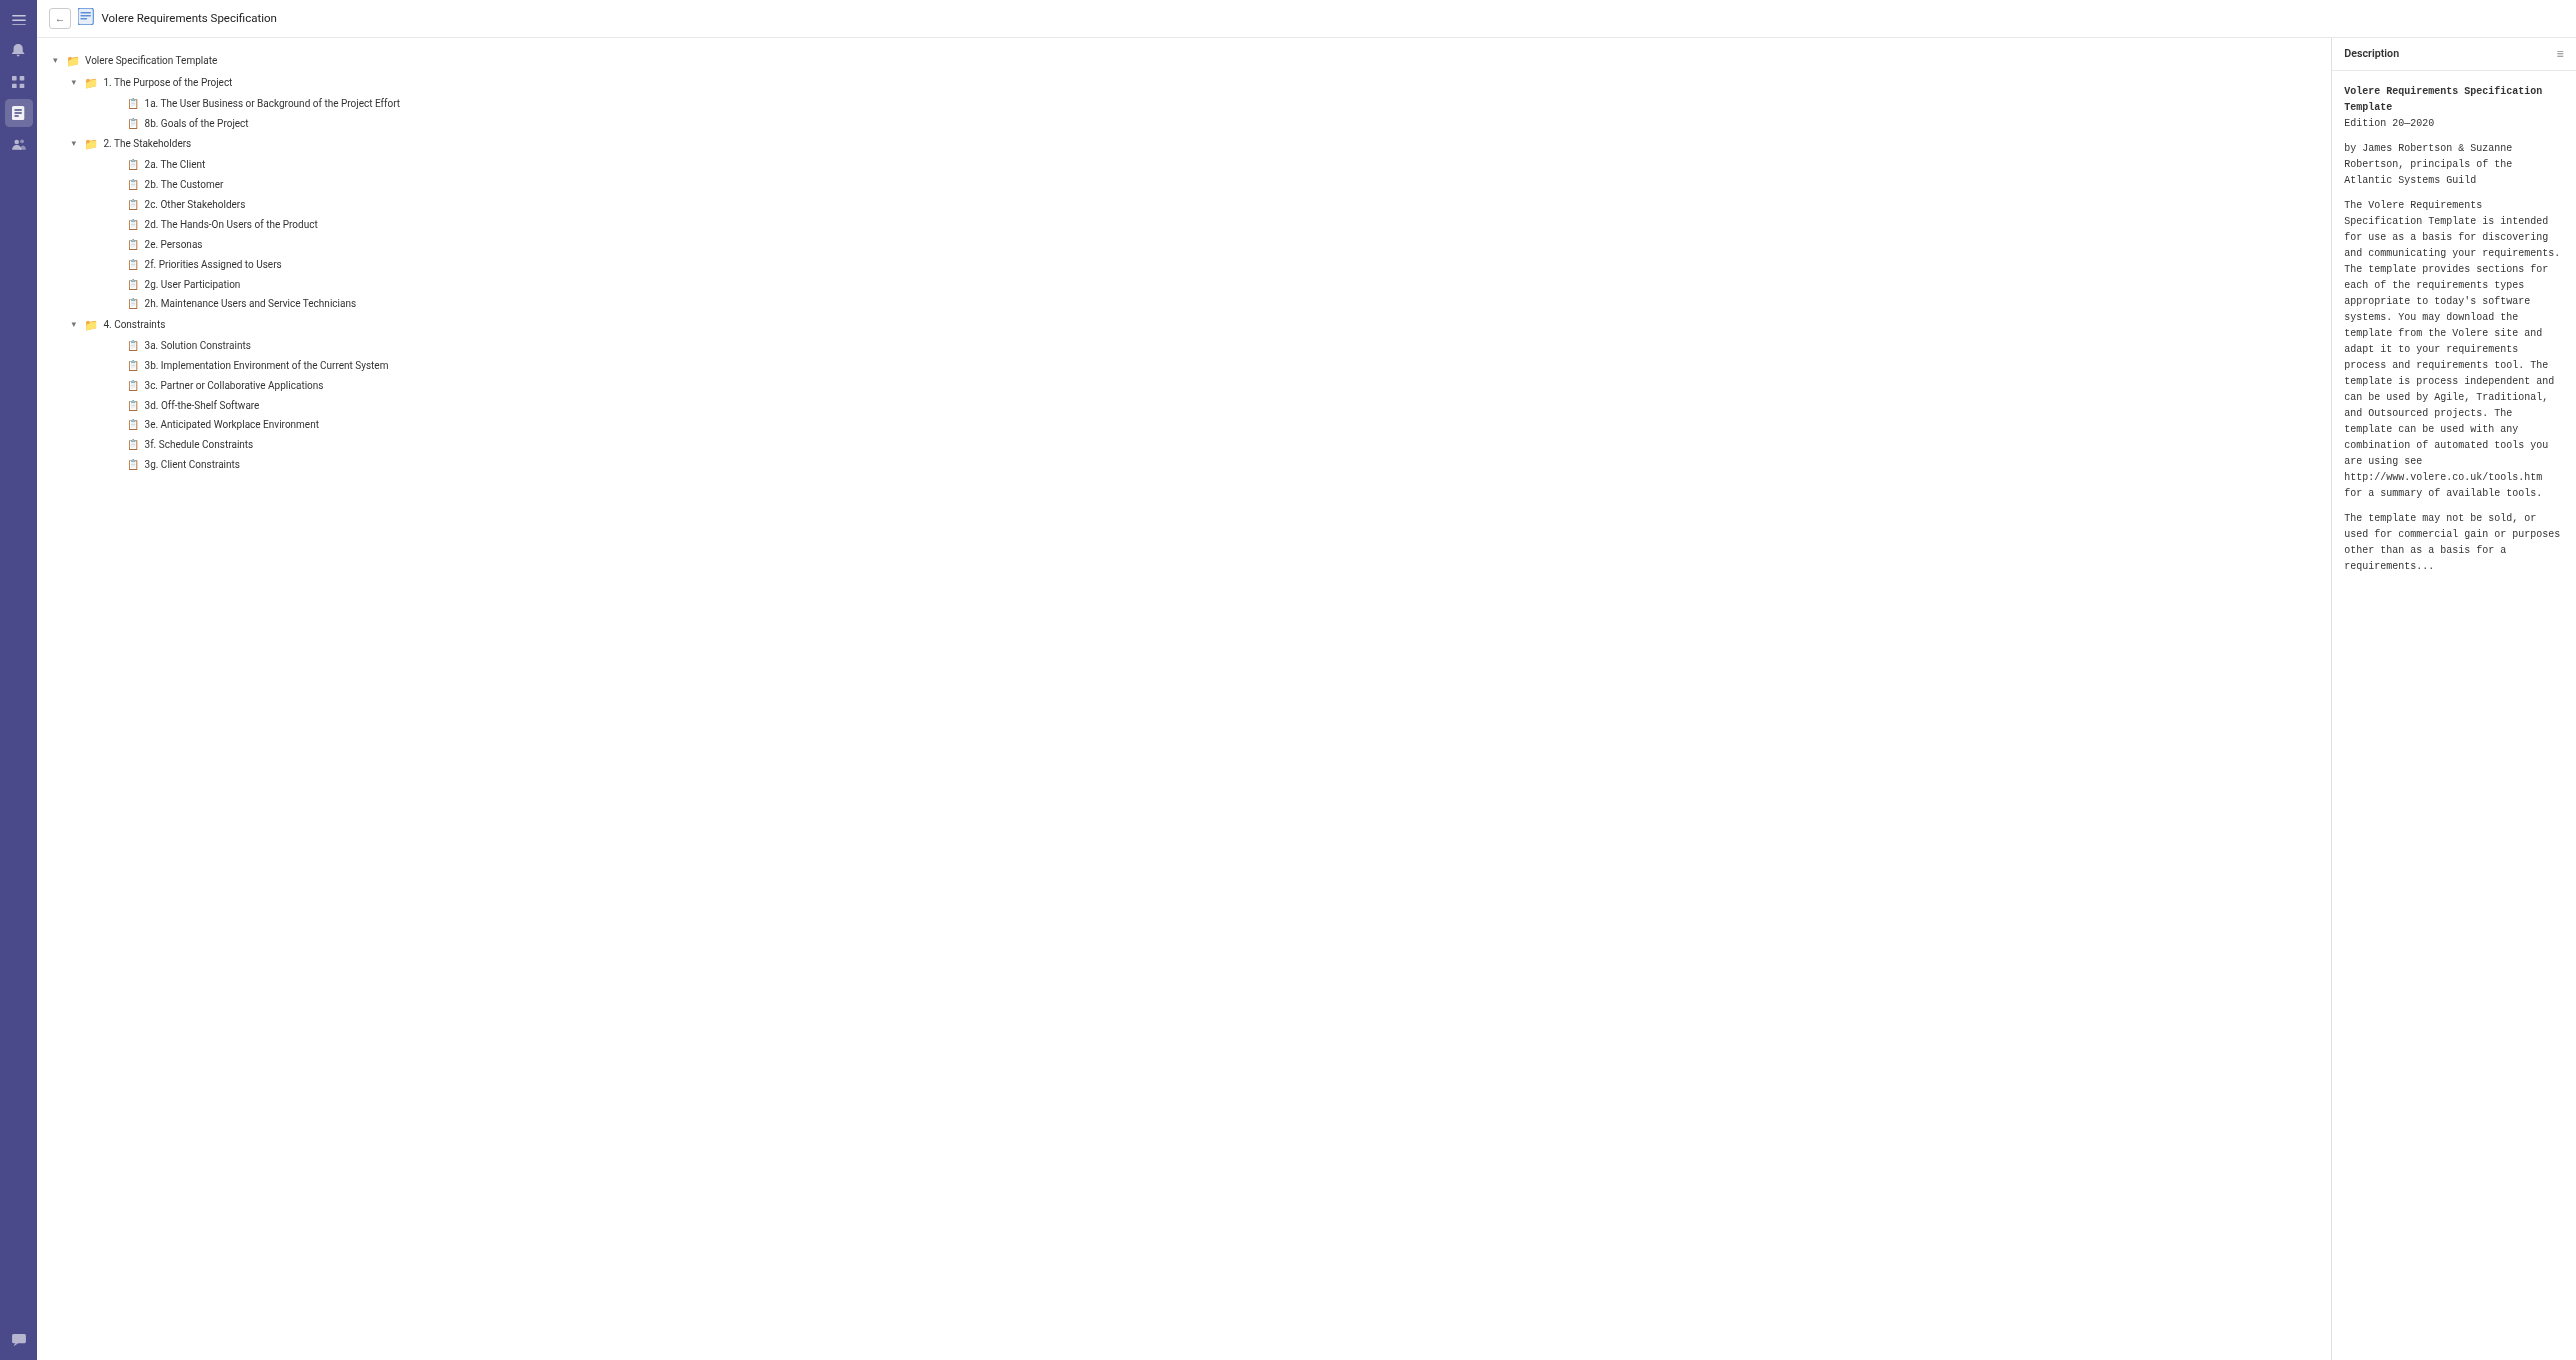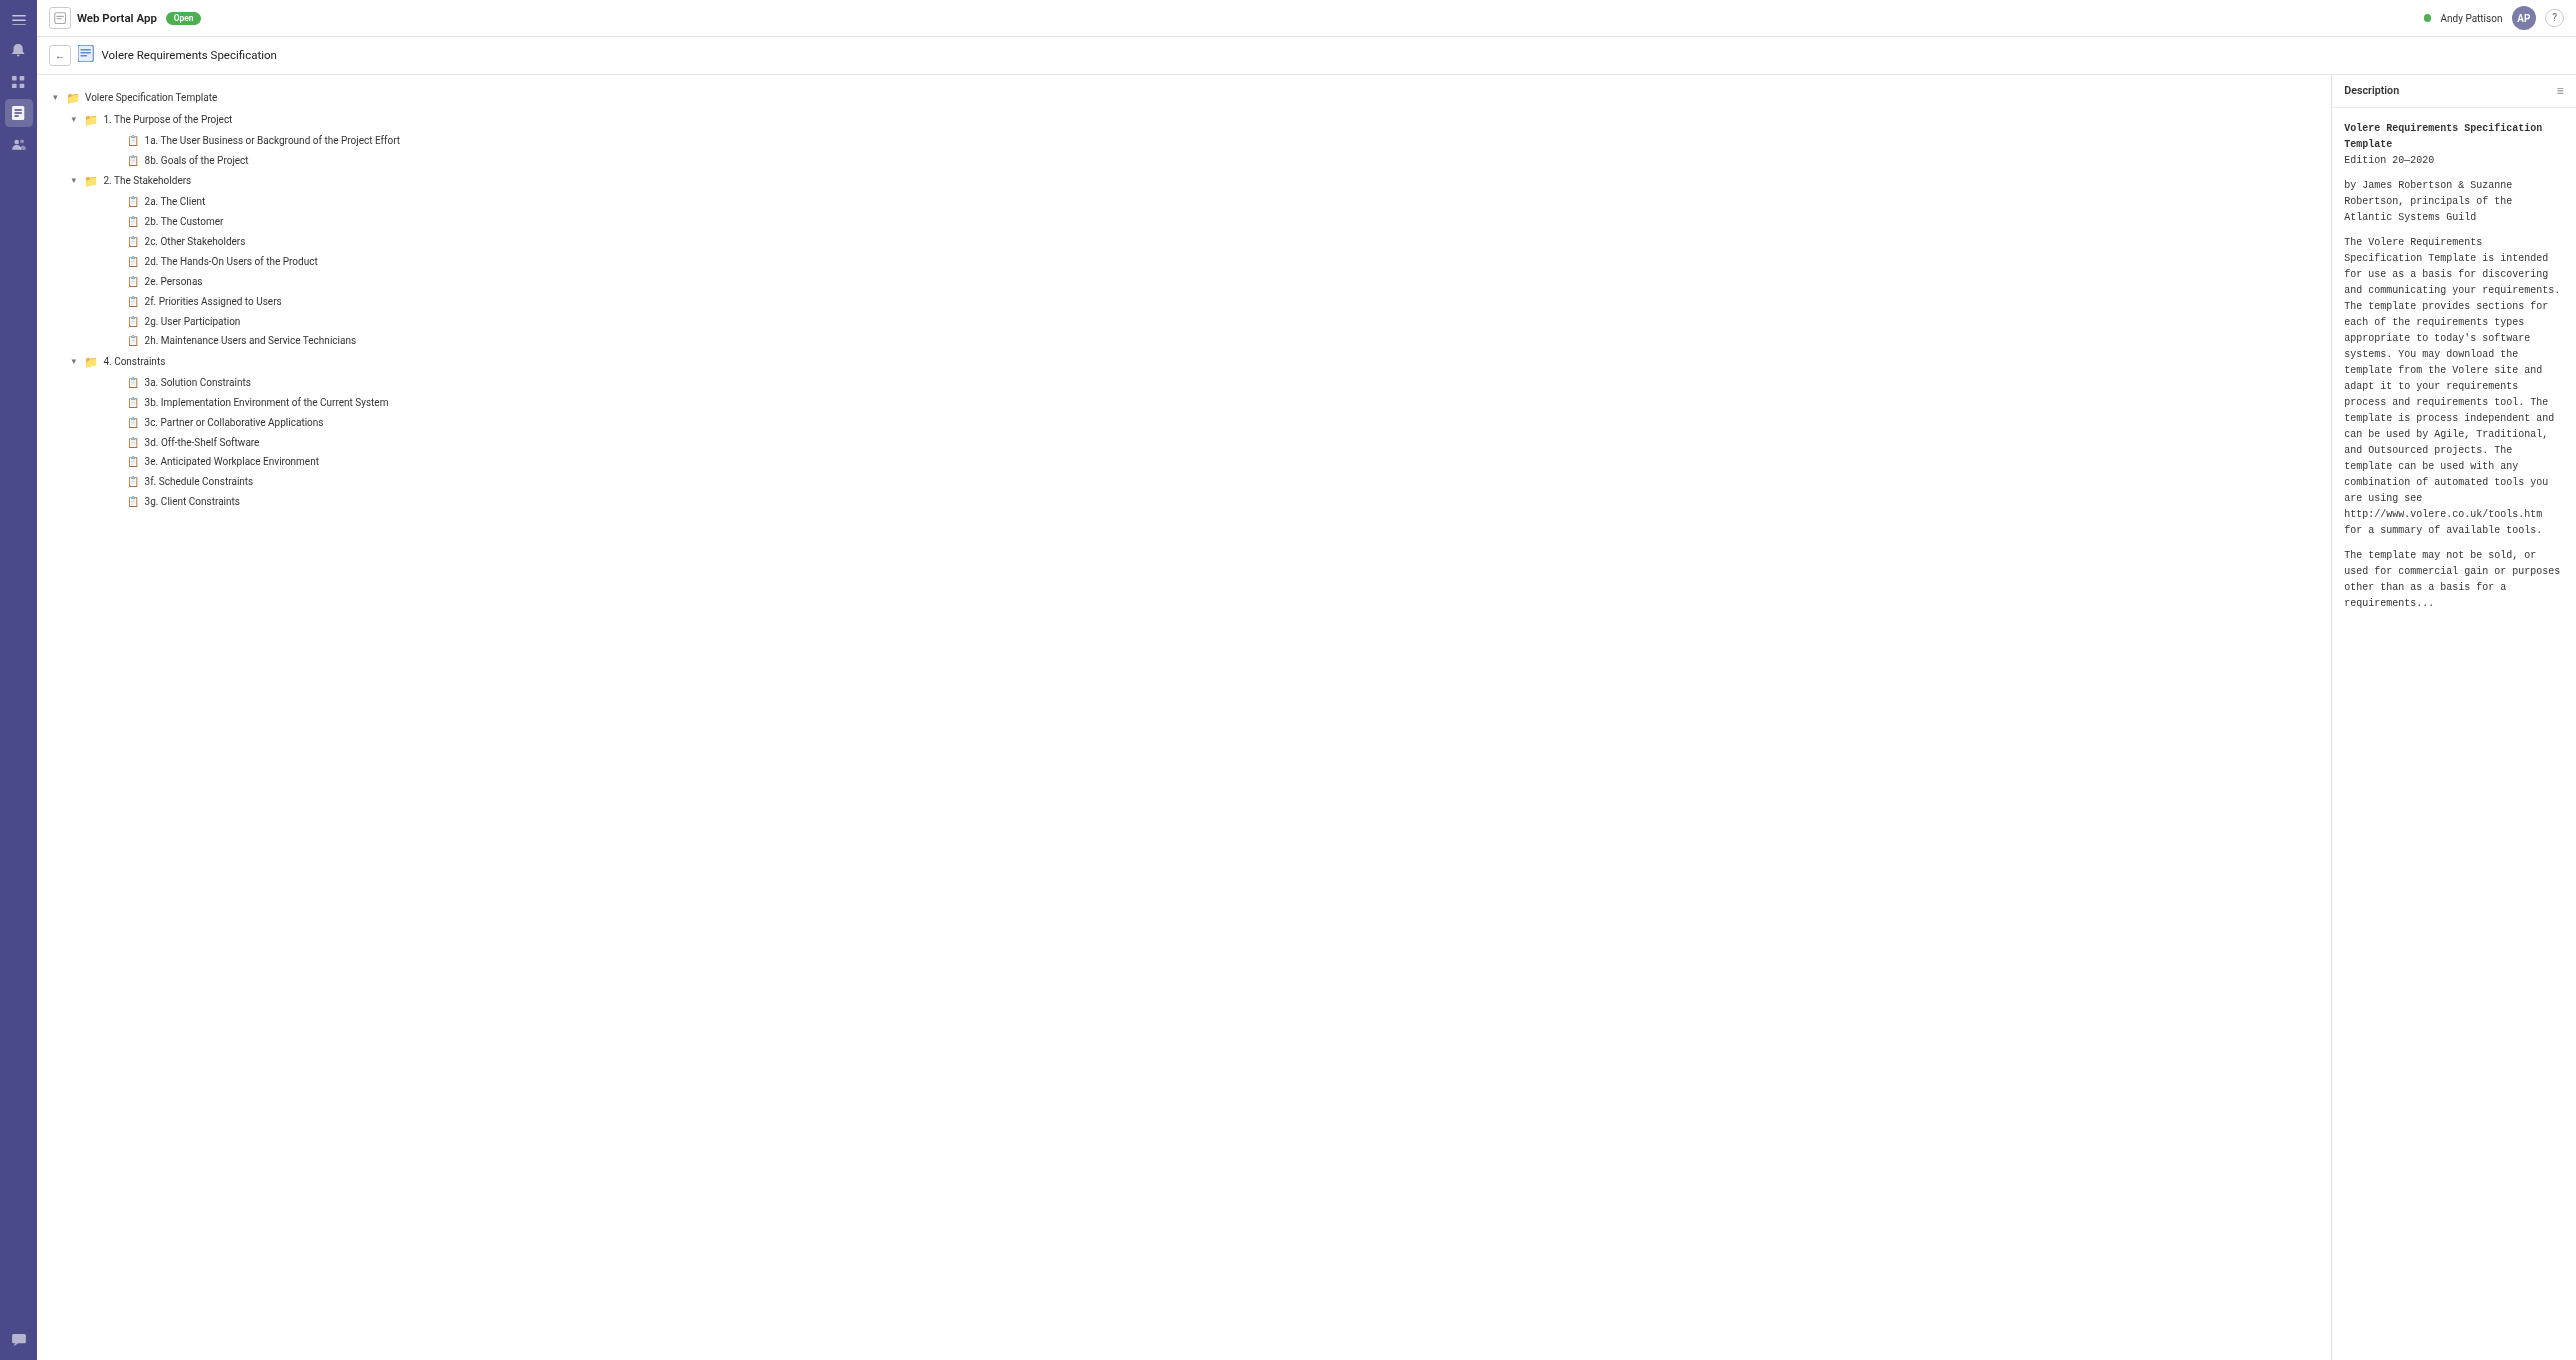--- a/index.html
+++ b/index.html
@@ -320,37 +320,20 @@
   <div class="sidebar-icon">
     <svg width="14" height="12.3" viewBox="0 0 18 16" fill="none">
       <rect x="0" y="0" width="18" height="12" rx="2" fill="rgba(255,255,255,0.6)"></rect>
       <path d="M4 12L2 16L8 12H4Z" fill="rgba(255,255,255,0.6)"></path>
     </svg>
   </div>
 </div>
 
 <div class="main">
 
-  <div class="header">
-    <div class="header-app-icon">
-      <svg width="12.3" height="12.3" viewBox="0 0 16 16" fill="none">
-        <rect x="1" y="1" width="14" height="14" rx="2" stroke="#aaa" stroke-width="1.5" fill="none"></rect>
-        <rect x="3" y="5" width="10" height="1.5" rx="0.5" fill="#aaa"></rect>
-        <rect x="3" y="8" width="7" height="1.5" rx="0.5" fill="#aaa"></rect>
-      </svg>
-    </div>
-    <span class="header-title">Web Portal App</span>
-    <span class="badge-open">Open</span>
-    <div class="header-right">
-      <div class="user-status"></div>
-      <span class="user-name">Andy Pattison</span>
-      <div class="avatar">AP</div>
-      <div class="help-icon">?</div>
-    </div>
-  </div>
 
 
 
   <div class="content-area">
 
     <div class="title-bar">
       <button class="back-btn">←</button>
       <span class="doc-icon">
         <svg width="15.3" height="17" viewBox="0 0 20 22" fill="none">
           <rect x="0" y="0" width="20" height="22" rx="3" fill="#5c8fd6" opacity="0.15"></rect>

